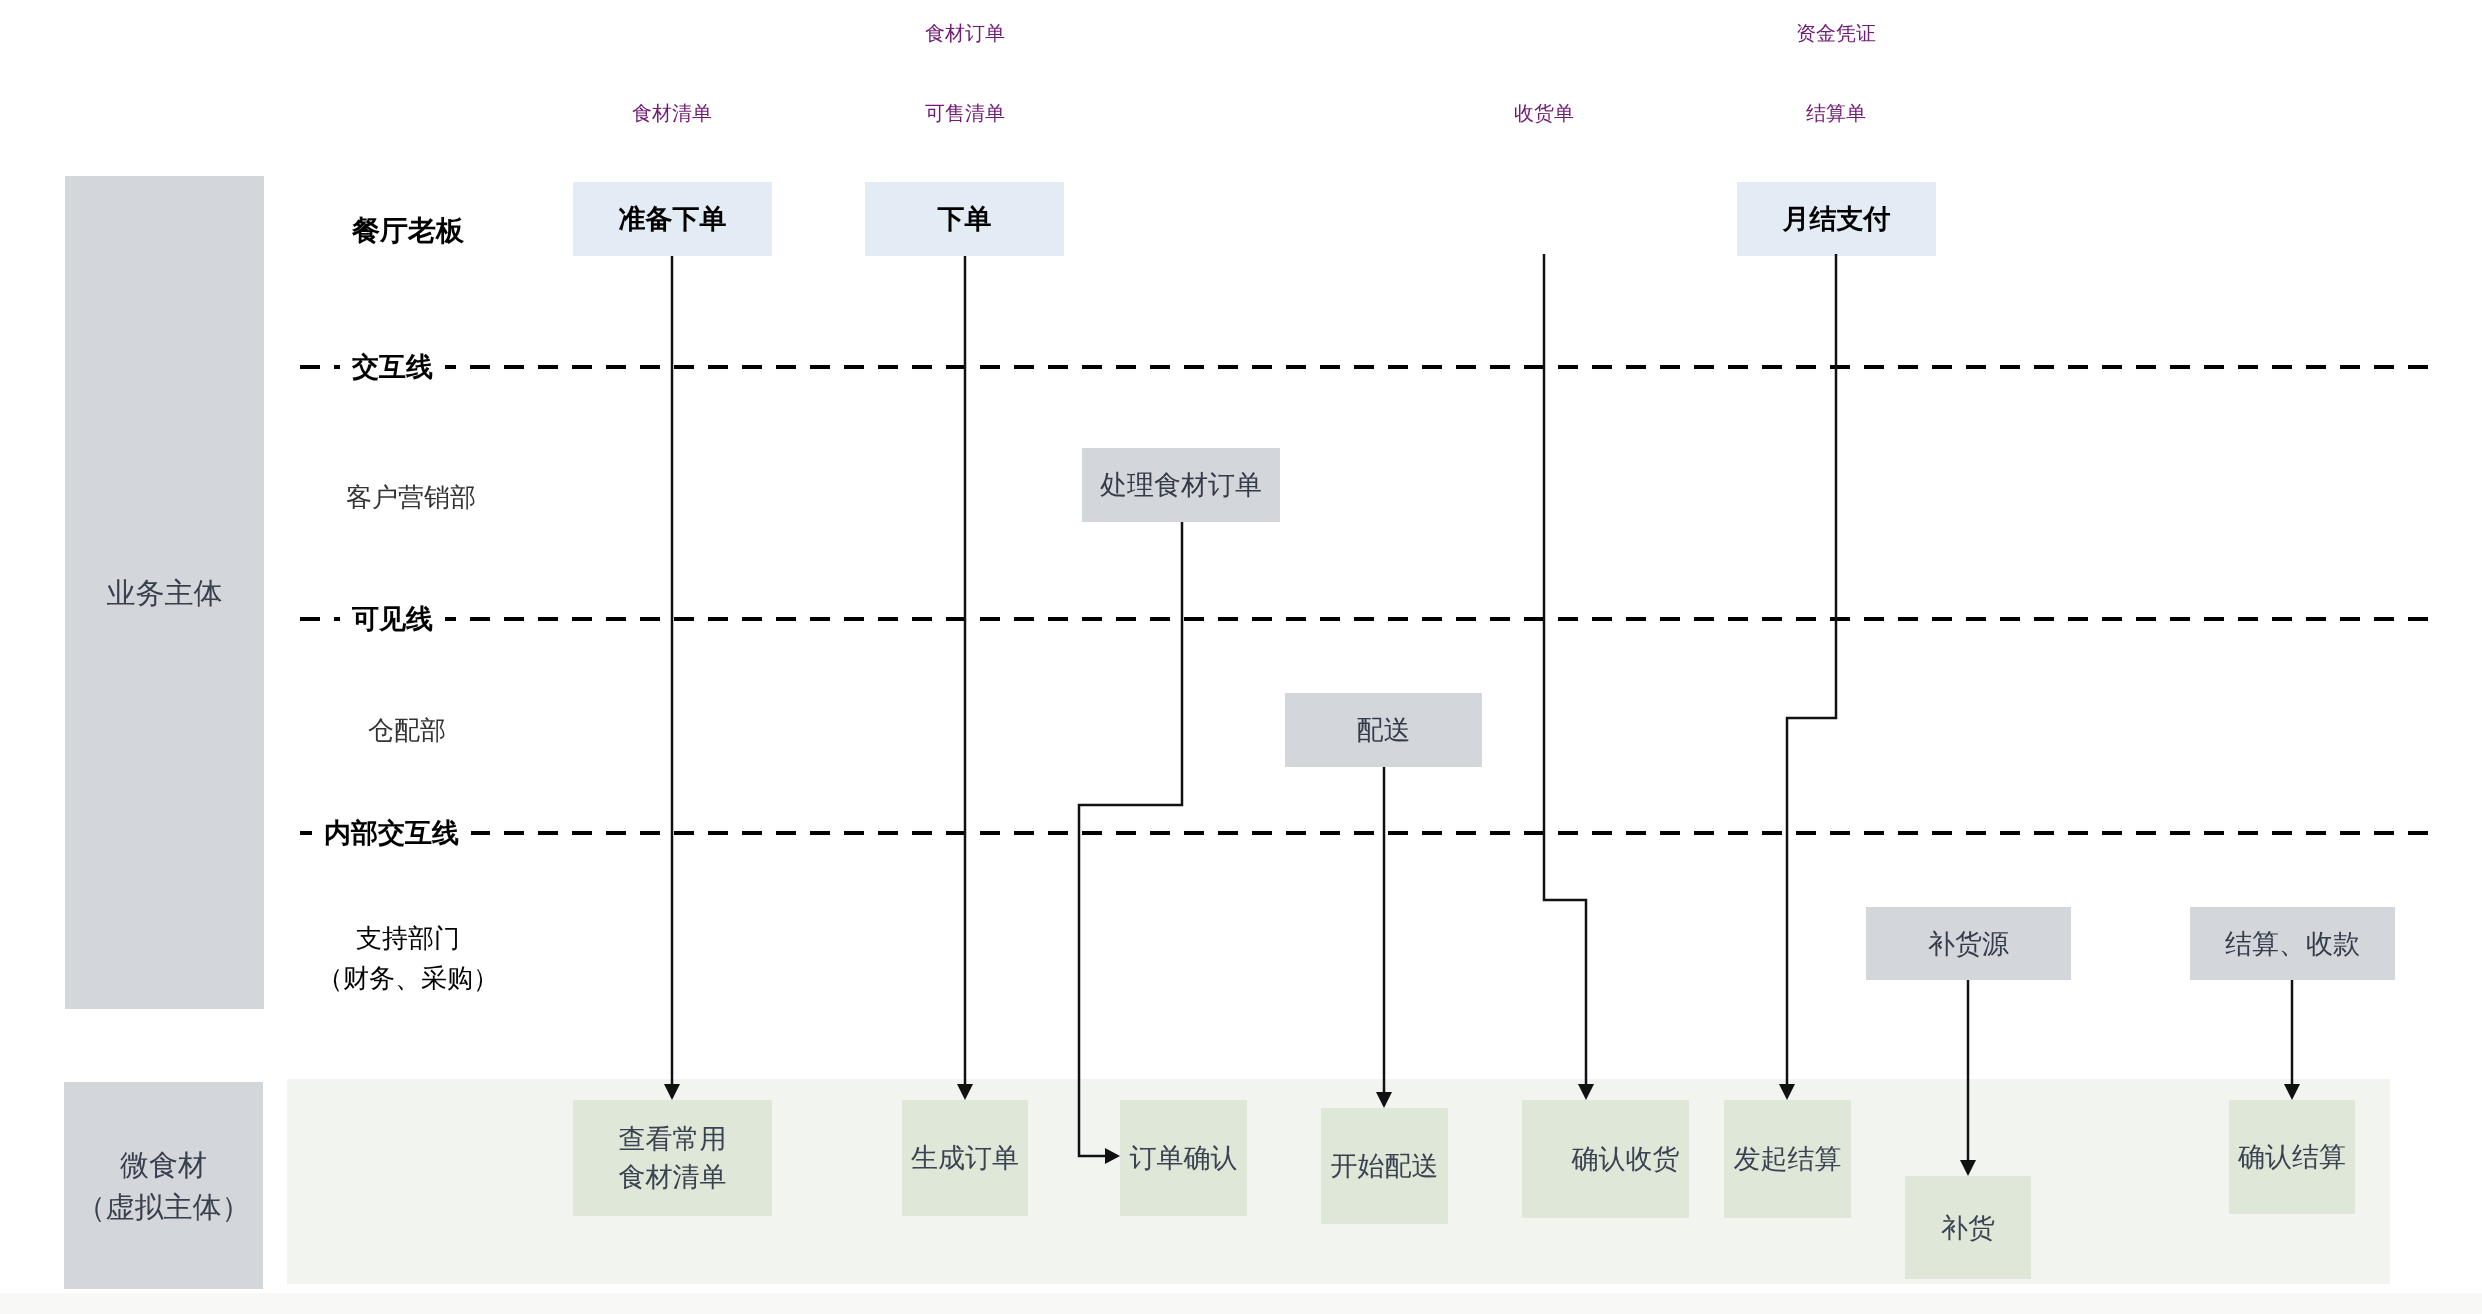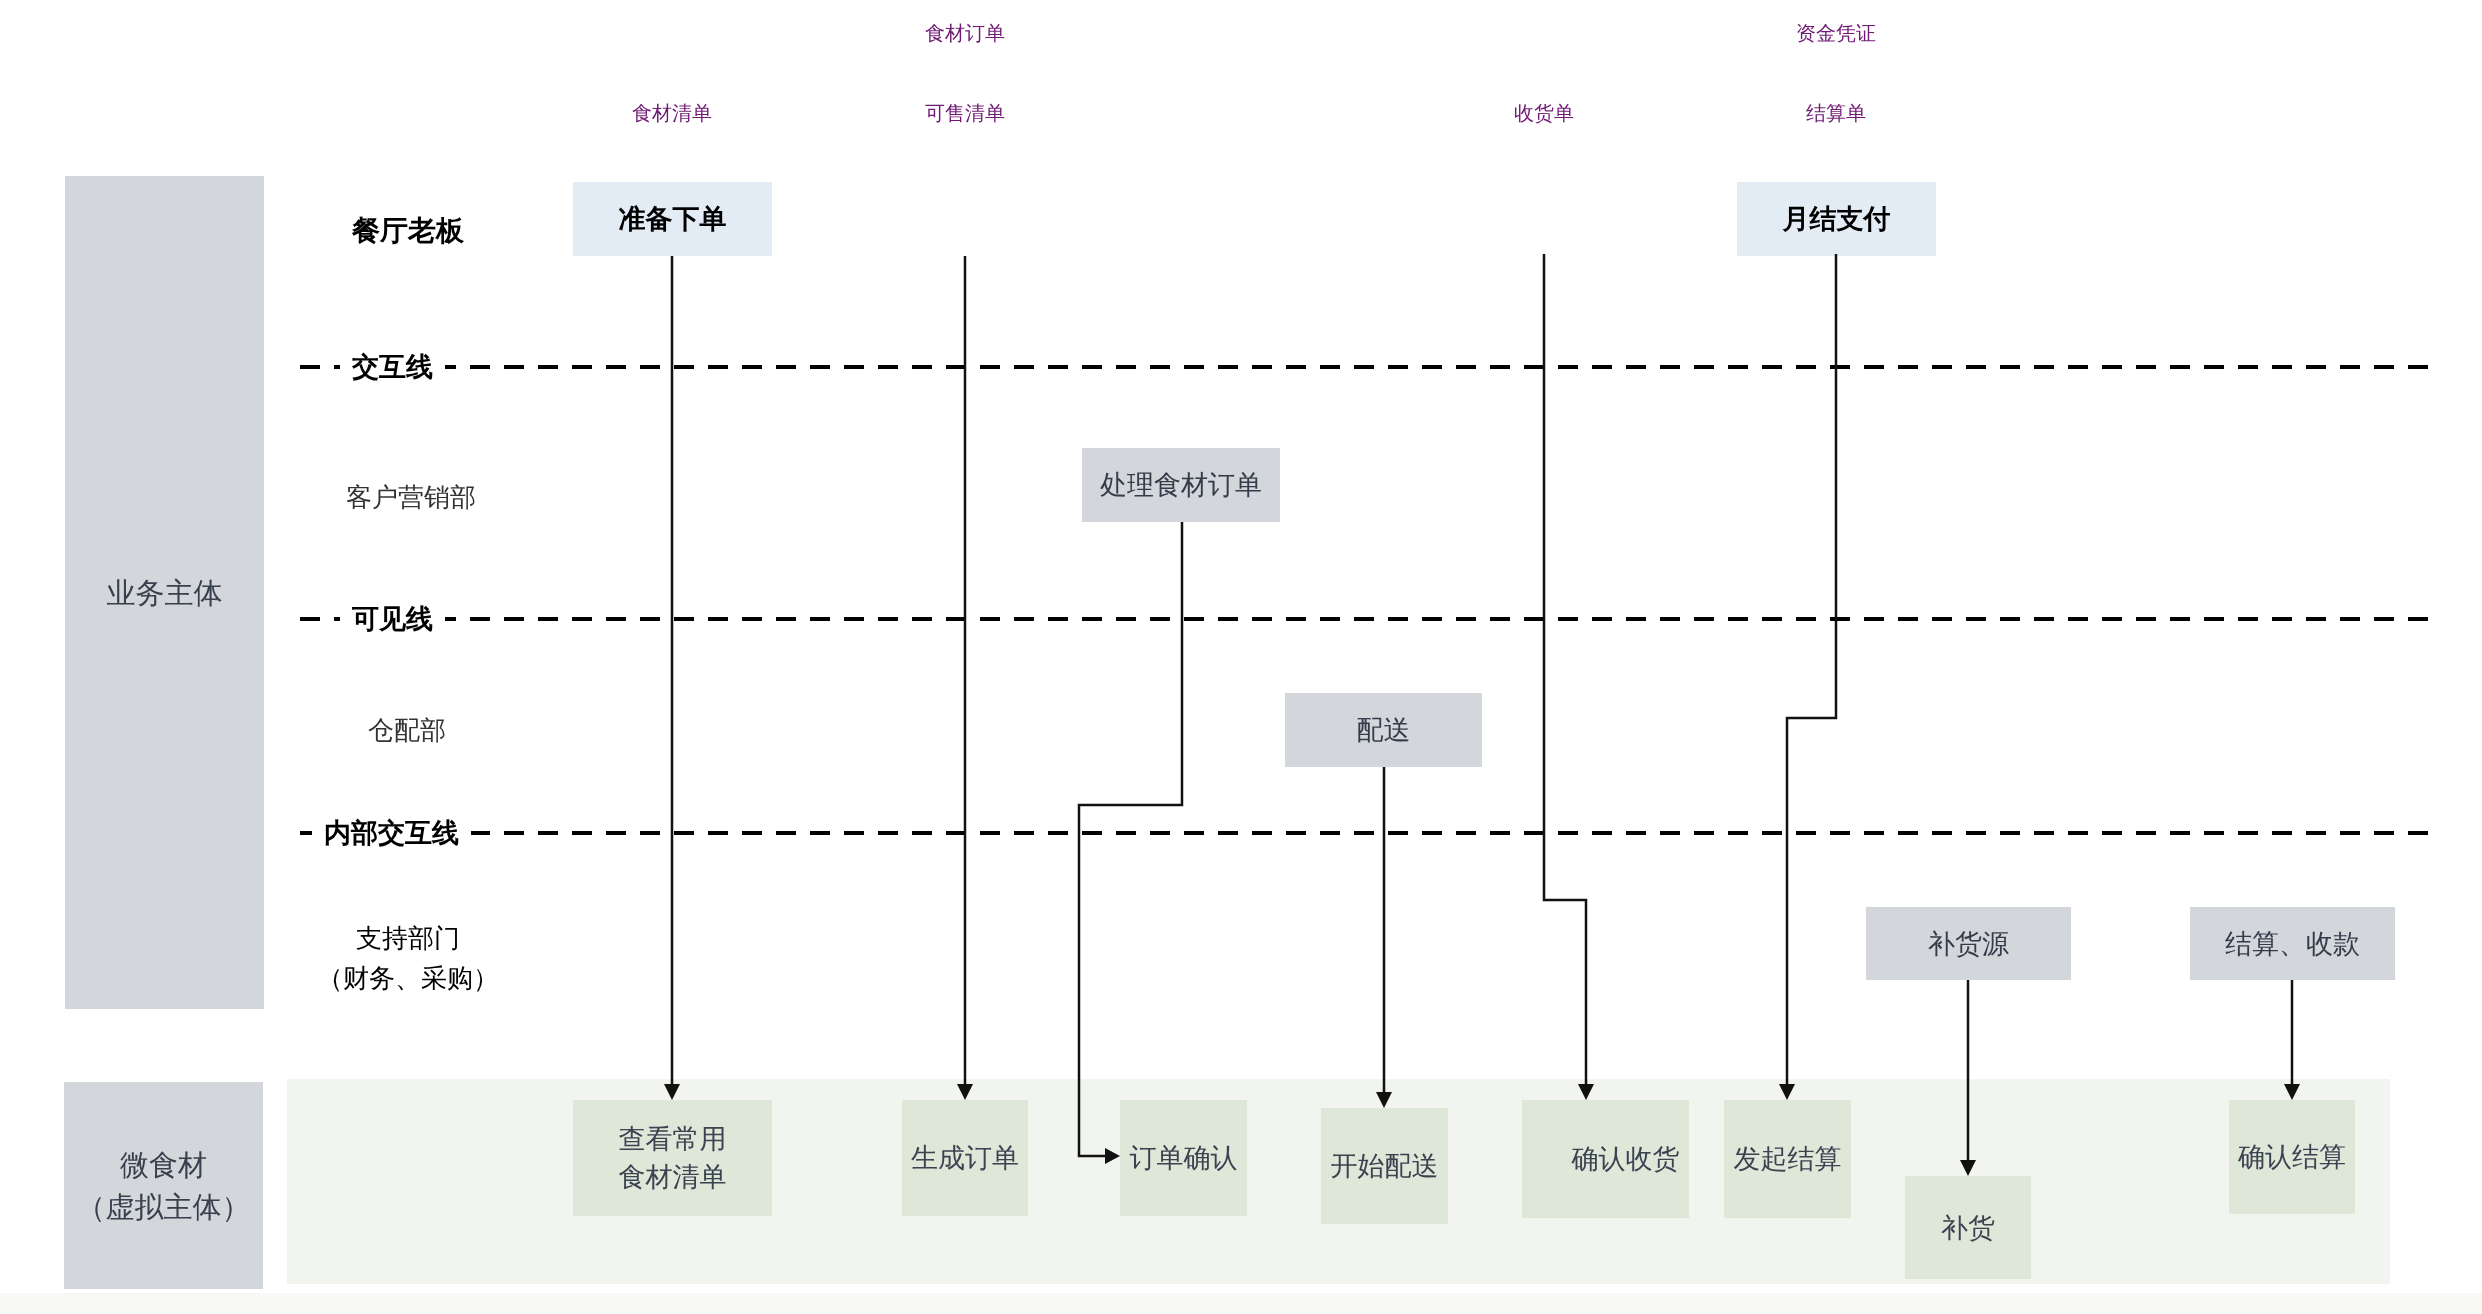--- a/index.html
+++ b/index.html
@@ -101,20 +101,23 @@
     <polygon points="2284,1084 2300,1084 2292,1100" fill="#111"></polygon>
   </svg>
 
   <span class="sep-chip" style="left:340px;top:347px;">交互线</span>
   <span class="sep-chip" style="left:340px;top:599px;">可见线</span>
   <span class="sep-chip" style="left:312px;top:813px;">内部交互线</span>
 
   <div class="box blue" style="left:573px;top:182px;width:199px;height:74px;">
     <span>准备下单</span>
   </div>
+  <div class="box blue" style="left:865px;top:182px;width:199px;height:74px;">
+    <span>下单</span>
+  </div>
   <div class="box blue" style="left:1737px;top:182px;width:199px;height:74px;">
     <span>月结支付</span>
   </div>
 
   <div class="box gray" style="left:1082px;top:448px;width:198px;height:74px;">
     <span>处理食材订单</span>
   </div>
   <div class="box gray" style="left:1285px;top:693px;width:197px;height:74px;">
     <span>配送</span>
   </div>

